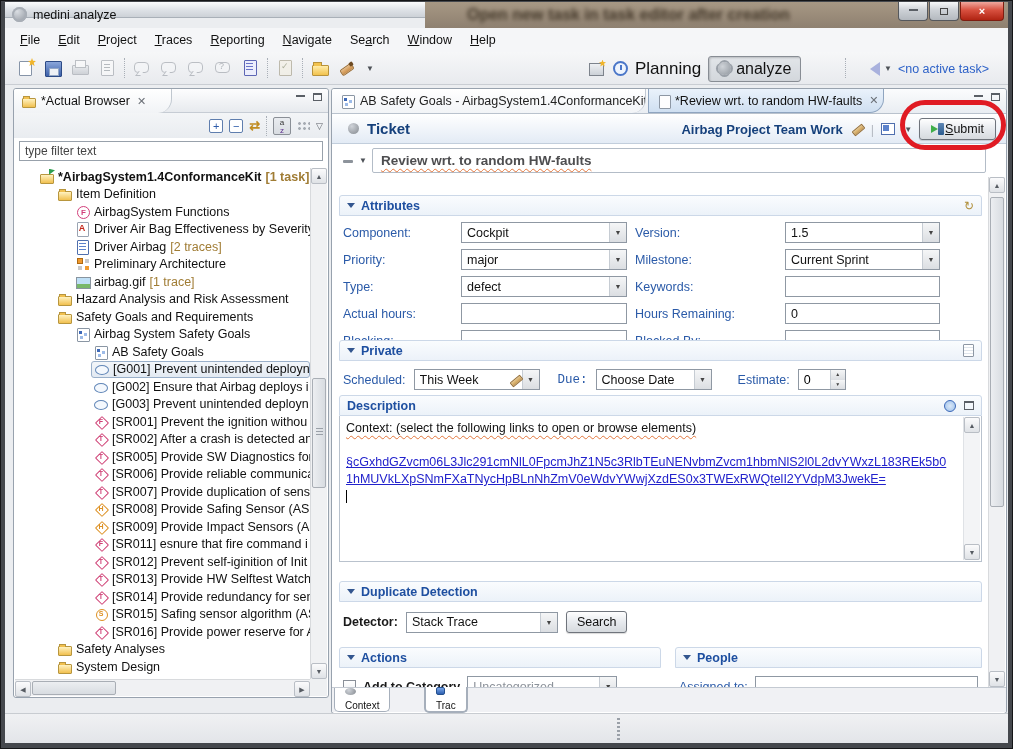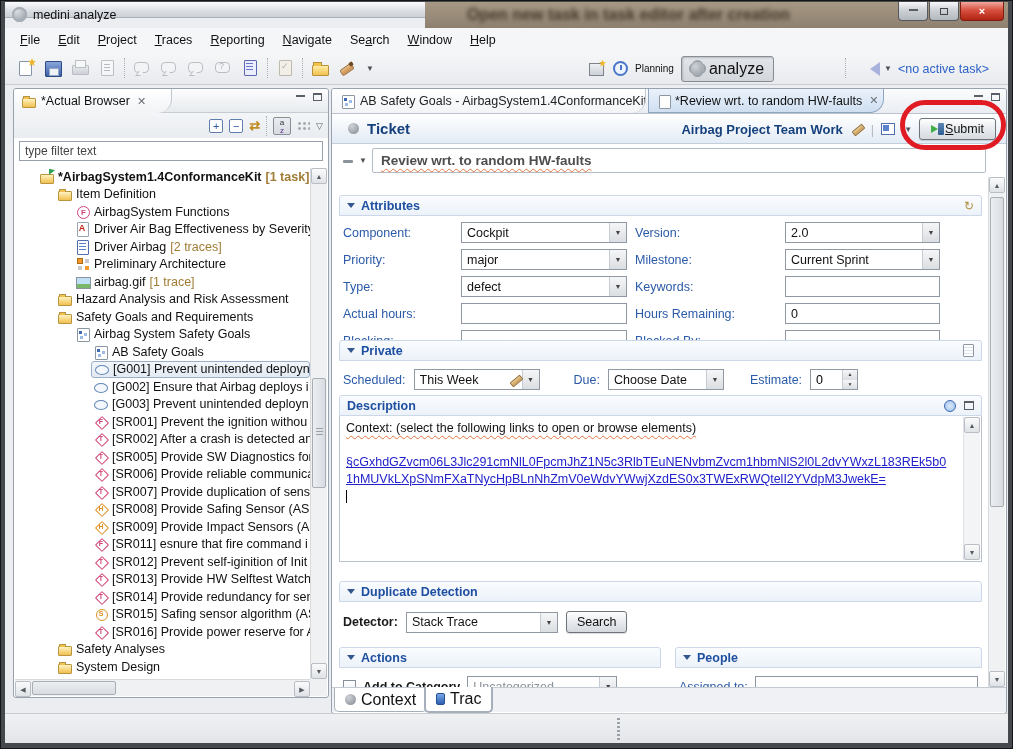--- a/index.html
+++ b/index.html
@@ -49,21 +49,21 @@
   .highlight-icon::before{content:'';position:absolute;left:3px;top:8px;width:12px;height:5px;background:linear-gradient(#e8bc86,#c88b46);border:1px solid #9a6a2e;transform:rotate(-35deg);border-radius:2px;}
   .highlight-icon::after{content:'';position:absolute;left:12px;top:4px;width:4px;height:4px;background:#6d4a22;border-radius:1px;transform:rotate(-35deg);}
   .dd-arrow{font-size:8px;color:#4e5258;margin-left:2px;}
 
   .persp{position:absolute;left:583px;top:0;height:33px;display:flex;align-items:center;gap:7px;}
   .persp-open-icon{width:18px;height:18px;position:relative;}
   .persp-open-icon::before{content:'';position:absolute;left:1px;top:3px;width:13px;height:11px;border:1px solid #7d838c;background:linear-gradient(#eef0f3,#ccd1d7);}
   .persp-open-icon::after{content:'';position:absolute;right:0;top:0;width:7px;height:7px;background:#f0b52c;clip-path:polygon(50% 0,63% 35%,100% 38%,72% 60%,82% 100%,50% 77%,18% 100%,28% 60%,0 38%,37% 35%);}
   .clock-icon{width:15px;height:15px;border-radius:50%;border:2px solid #4a76c8;background:#eef4fd;position:relative;}
   .clock-icon::after{content:'';position:absolute;left:5px;top:2px;width:1.5px;height:5px;background:#4a76c8;}
-  .persp-label{font-size:10px;color:#111;}
+  .persp-label{font-size:17px;color:#111;}
   .persp-btn{display:flex;align-items:center;gap:5px;padding:3px 9px;border:1px solid #888d94;border-radius:3px;background:linear-gradient(#e2e5e9,#d3d7dc);box-shadow:inset 1px 1px 2px rgba(0,0,0,.18);font-size:16px;color:#111;}
   .gear-icon{width:13px;height:13px;border-radius:50%;background:radial-gradient(circle at 35% 35%,#cfd3d8,#8f959d);box-shadow:0 -3px 0 -1px #9aa0a8,0 3px 0 -1px #9aa0a8,-3px 0 0 -1px #9aa0a8,3px 0 0 -1px #9aa0a8;}
   .taskctl{position:absolute;left:858px;top:0;height:33px;display:flex;align-items:center;gap:6px;}
   .back-arrow-icon{width:0;height:0;border:7px solid transparent;border-right:10px solid #a9b1dd;position:relative;margin-right:-4px;}
   .no-active-task{font-size:12.5px;color:#2e62c8;}
 
   
   .viewbox{position:absolute;left:8px;top:86px;width:316px;height:610px;background:#fff;border:1px solid #98a2ae;border-radius:3px;}
   .vtabs{position:relative;height:24px;background:linear-gradient(#fdfdfe,#e7eaee);border-bottom:1px solid #c6ccd4;border-radius:3px 3px 0 0;}
   .vtab{position:absolute;left:0;top:0;height:24px;width:158px;display:flex;align-items:center;gap:5px;padding:0 8px;background:linear-gradient(#ffffff,#f1f3f6);border-right:1px solid #c0c7cf;border-radius:3px 0 14px 0;font-size:12.5px;color:#111;}
@@ -175,21 +175,21 @@
   .desclink{color:#2222cc;text-decoration:underline;word-break:break-all;max-width:604px;}
   .caret{display:inline-block;width:1px;height:13px;background:#000;vertical-align:middle;}
   .descscroll{position:absolute;right:1px;top:1px;bottom:1px;width:17px;background:#f3f4f6;border-left:1px solid #dfe2e6;}
   .duprow{display:flex;align-items:center;gap:8px;padding:9px 4px;}
   .search-btn{padding:3px 10px;border:1px solid #6f747c;border-radius:3px;background:linear-gradient(#fefefe,#e7eaee 50%,#d6dade);box-shadow:0 1px 1px rgba(0,0,0,.15);font-size:12.5px;color:#111;}
   .actrow{display:flex;align-items:center;gap:7px;padding:8px 4px;}
   .checkbox{width:13px;height:13px;border:1px solid #8a9099;background:linear-gradient(#fff,#eef0f3);flex:none;}
   .cat-label{font-weight:bold;color:#1a1a1a;}
   .disabled-combo .cval{color:#8c929a;}
   .ebottom{position:absolute;left:0;right:0;bottom:1px;height:25px;background:#f0f1f4;border-top:1px solid #c4cad2;}
-  .btab{position:absolute;top:0;height:24px;display:flex;align-items:center;gap:5px;padding:0 10px;font-size:16px;background:#fff;border:1px solid #a6afbb;border-top:none;border-radius:0 0 5px 5px;color:#111;}
+  .btab{position:absolute;top:0;height:24px;display:flex;align-items:flex-start;gap:5px;padding:0 10px;font-size:10px;background:#fff;border:1px solid #a6afbb;border-top:none;border-radius:0 0 5px 5px;color:#111;flex-direction:column;}
   .btab.b0{left:2px;}
   .btab.b1{left:92px;top:-1px;height:26px;border-width:2px;border-top:none;z-index:2;}
   .context-icon{width:11px;height:11px;border-radius:50%;background:radial-gradient(circle at 35% 30%,#cfd3d9,#84898f);}
   .trac-icon{width:9px;height:12px;background:linear-gradient(#7aa6e8,#2c5fb0);border:1px solid #24508f;border-radius:2px;}
   .escroll{position:absolute;right:1px;top:88px;bottom:26px;width:17px;background:#f0f1f3;border-left:1px solid #d8dadd;}
   .ethumb{position:absolute;left:1px;top:20px;width:14px;height:310px;background:linear-gradient(90deg,#eceef1,#d8dce1);border:1px solid #a9aeb5;border-radius:2px;}
 
   .statusbar{position:absolute;left:0;right:0;bottom:0;height:30px;background:linear-gradient(#f0f1f3,#e3e5e9);border-top:1px solid #c8ccd1;}
   .dragdots{position:absolute;left:612px;top:4px;width:3px;height:22px;background:repeating-linear-gradient(#9aa0a8 0 2px,transparent 2px 4px);}
   .sash{position:absolute;left:324px;top:86px;width:2px;height:610px;}
@@ -542,21 +542,21 @@
               </span>
         </div>
         <div class="attrgrid">
               <div class="flabel">Component:</div>
               <div class="combo">
                 <span class="cval">Cockpit</span>
                 <span class="arrowbtn">▼</span>
               </div>
               <div class="flabel">Version:</div>
               <div class="combo">
-                <span class="cval">2.0</span>
+                <span class="cval">1.5</span>
                 <span class="arrowbtn">▼</span>
               </div>
               <div></div>
               <div class="flabel">Priority:</div>
               <div class="combo">
                 <span class="cval">major</span>
                 <span class="arrowbtn">▼</span>
               </div>
               <div class="flabel">Milestone:</div>
               <div class="combo">
@@ -603,21 +603,21 @@
                 <span class="pad-icon"></span>
               </span>
         </div>
         <div class="privrow">
           <span class="flabel">Scheduled:</span>
           <div class="combo" style="width:126px;">
             <span class="cval">This Week</span>
             <span class="edit-icon" style="flex:none;"></span>
             <span class="arrowbtn">▼</span>
           </div>
-          <span class="flabel" style="margin-left:26px;">Due:</span>
+          <span class="flabel" style="margin-left:10px;font-family:Liberation Mono, monospace;">Due:</span>
           <div class="combo" style="width:116px;">
             <span class="cval">Choose Date</span>
             <span class="arrowbtn">▼</span>
           </div>
           <span class="flabel" style="margin-left:18px;">Estimate:</span>
           <div class="spinner">
             <span class="sval">0</span>
             <span class="spinbtns">
                   <span>▲</span>
                   <span>▼</span>

